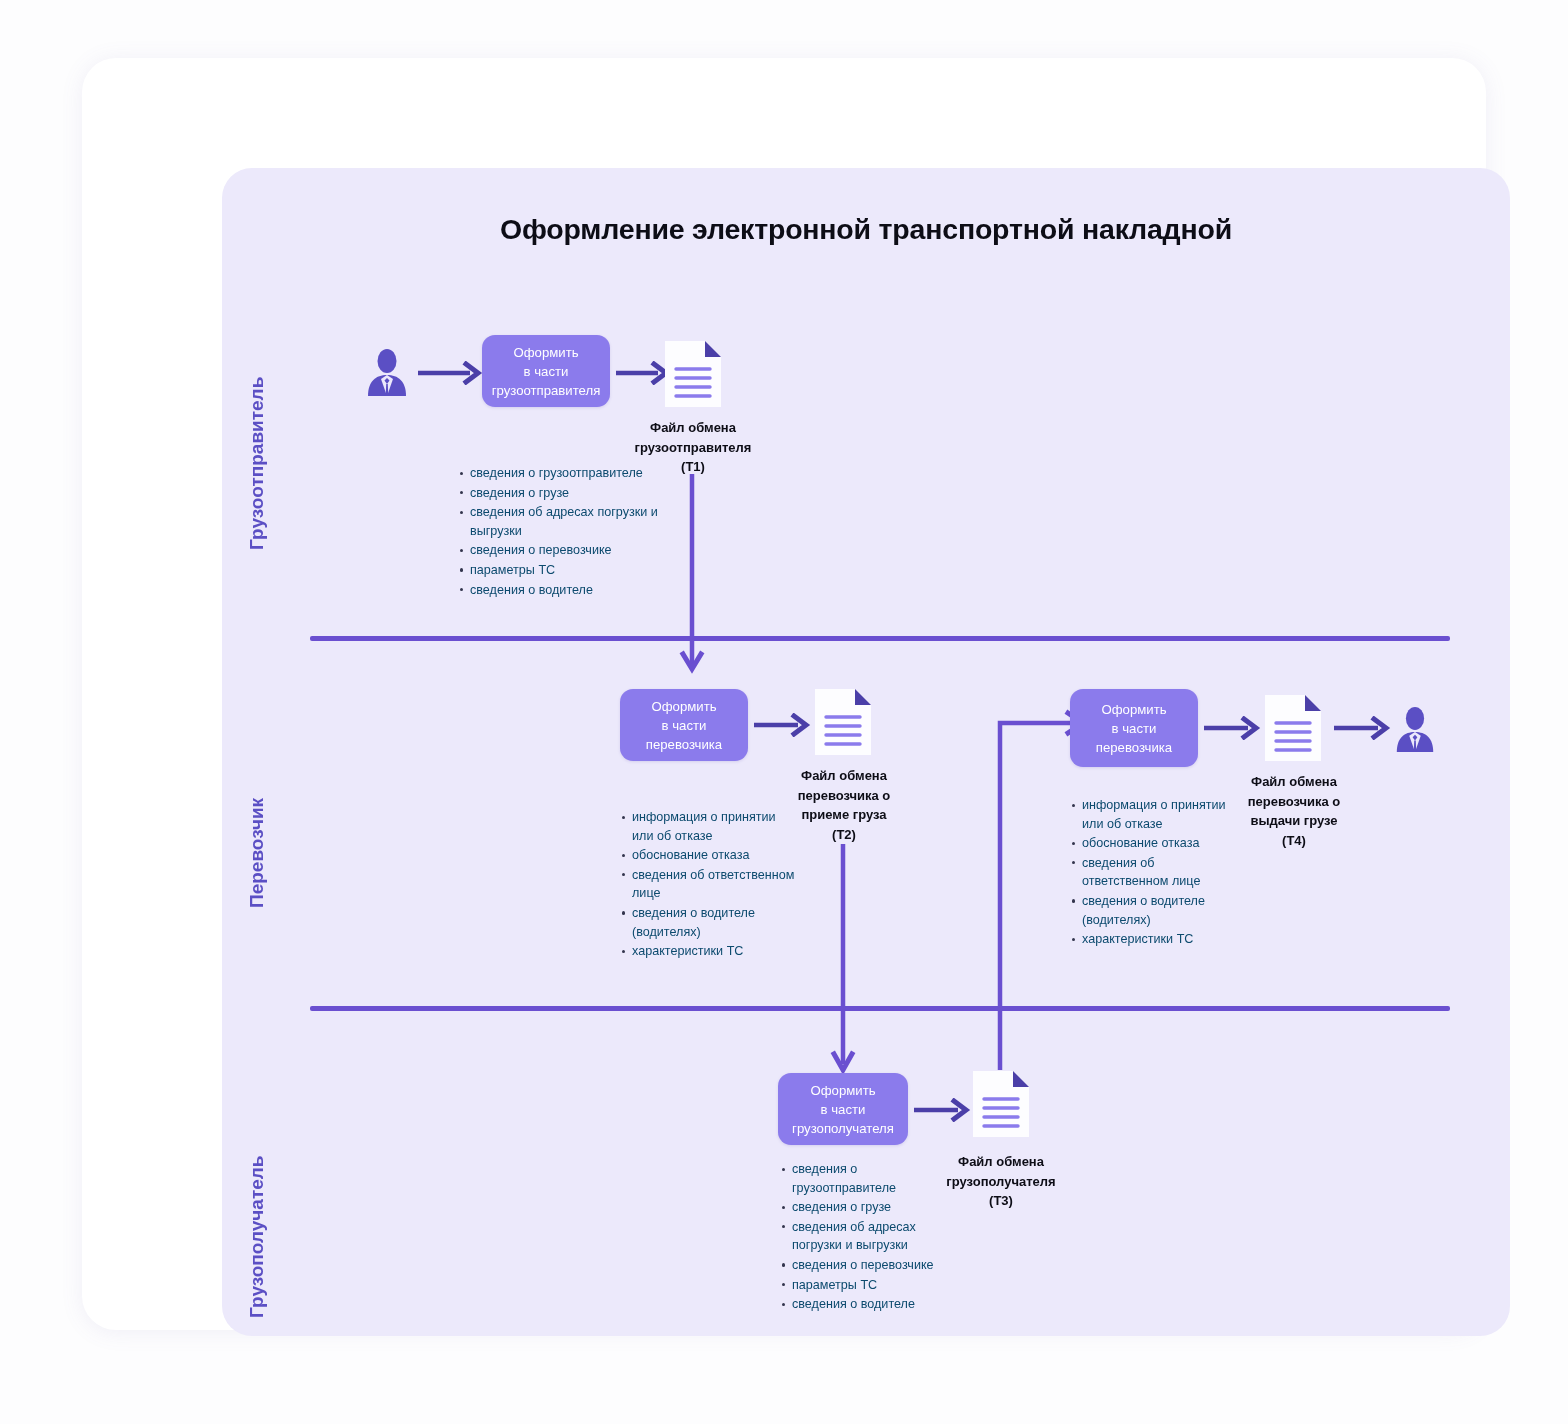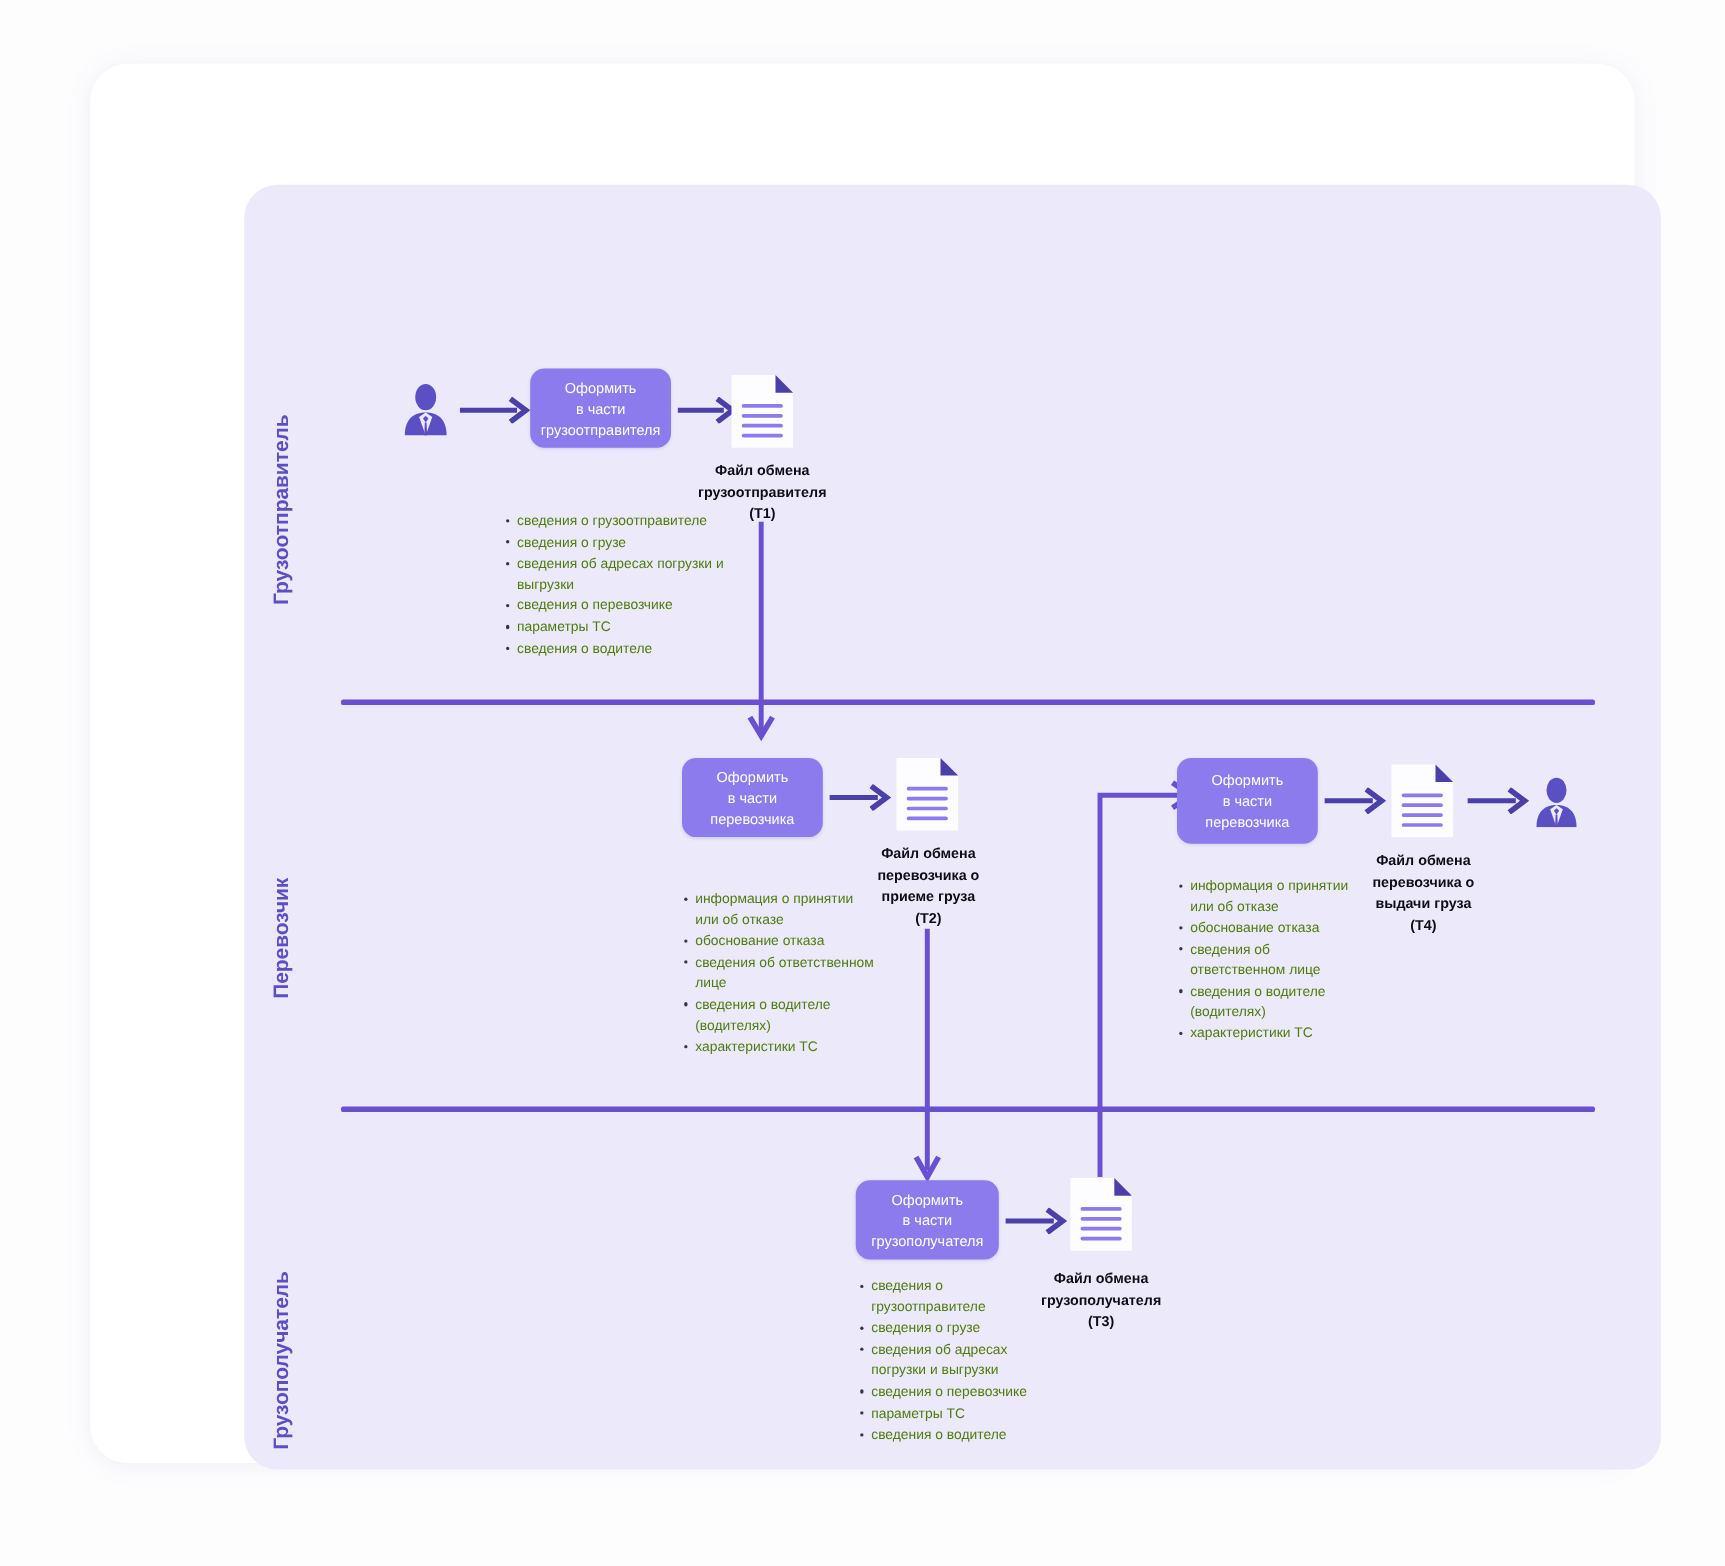--- a/index.html
+++ b/index.html
@@ -95,21 +95,21 @@
     text-align: center;
     color: #0d0d16;
     font-size: 13px;
     font-weight: bold;
     line-height: 19.5px;
   }
 
   
   .blist {
     position: absolute;
-    color: #4d7c0f;
+    color: #0c4a6e;
     font-size: 12.6px;
     line-height: 18.6px;
   }
   .blist ul { list-style: none; }
   .blist li {
     position: relative;
     padding-left: 12px;
     margin-bottom: 1px;
   }
   .blist li::before {
@@ -122,20 +122,21 @@
   }
 </style>
 </head>
 <body>
 
 <div id="stage">
   <div class="outer-card">
     <div class="inner-panel">
 
       <div class="title">
+        <span>Оформление электронной транспортной накладной</span>
       </div>
 
       <div class="lane-label" style="left:24px; top:382px;">Грузоотправитель</div>
       <div class="lane-label" style="left:24px; top:740px;">Перевозчик</div>
       <div class="lane-label" style="left:24px; top:1150px;">Грузополучатель</div>
 
       <div class="divider" style="left:88px; top:468px; width:1140px;"></div>
       <div class="divider" style="left:88px; top:838px; width:1140px;"></div>
 
       <div class="person" style="left:142px; top:180px;">
@@ -307,21 +308,21 @@
           <path d="M4 48 C4 33 12 27 23 27 C34 27 42 33 42 48 Z" fill="#5b4fc4"></path>
           <path d="M23 27 L17 31 L23 48 L29 31 Z" fill="#ece9fb"></path>
           <path d="M23 30 L20.5 32.5 L23 36 L25.5 32.5 Z" fill="#5b4fc4"></path>
           <path d="M22.2 36 L23.8 36 L24.3 48 L21.7 48 Z" fill="#5b4fc4"></path>
         </svg>
       </div>
 
       <div class="fcap" style="left:996px; top:604px; width:152px;">
         <span>Файл обмена</span><br>
         <span>перевозчика о</span><br>
-        <span>выдачи груза</span><br>
+        <span>выдачи грузе</span><br>
         <span>(Т4)</span>
       </div>
 
       <div class="blist" style="left:848px; top:628px; width:162px;">
         <ul>
           <li>информация о принятии или об отказе</li>
           <li>обоснование отказа</li>
           <li>сведения об ответственном лице</li>
           <li>сведения о водителе (водителях)</li>
           <li>характеристики ТС</li>

